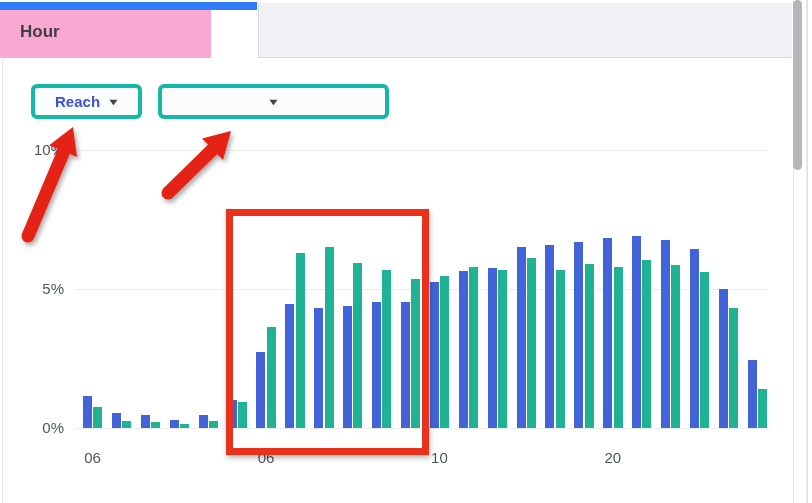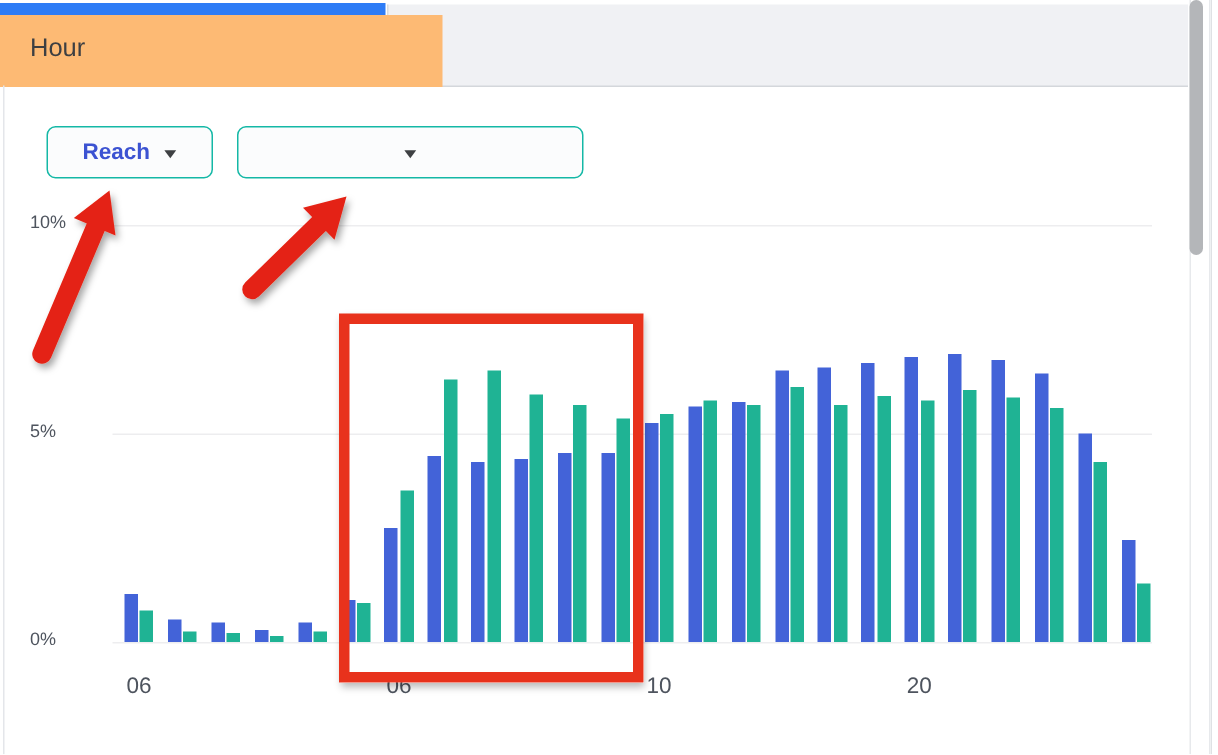--- a/index.html
+++ b/index.html
@@ -4,42 +4,42 @@
 <style>
   * { box-sizing: border-box; margin: 0; padding: 0; }
   body { background: #fff; }
   .screen {
     position: relative; width: 812px; height: 503px;
     background: #fff; overflow: hidden;
     font-family: "Liberation Sans", sans-serif;
   }
   
   .tab-indicator { position: absolute; left: 0; top: 2px; width: 257px; height: 8px; }
-  .tab-hour { position: absolute; left: 0; top: 10px; width: 295px; height: 48px; background: #fdba74; cursor: pointer; }
+  .tab-hour { position: absolute; left: 0; top: 10px; width: 211px; height: 48px; background: #f9a8d4; cursor: pointer; font-weight: bold; }
   .tab-hour-label { position: absolute; left: 20px; top: 12px; font-size: 17px; color: #3d3f42; }
   .tab-strip-bg {
     position: absolute; left: 258px; top: 3px; width: 534px; height: 55px;
     background: #f0f1f4; border-left: 1px solid #d8dbdf; border-bottom: 1px solid #d4d7db;
   }
   .left-edge { position: absolute; left: 2px; top: 57px; width: 1px; height: 446px; background: #e4e6ea; }
   .right-edge { position: absolute; left: 807px; top: 0; width: 1px; height: 503px; background: #dfe1e4; }
   
   .dropdown {
     position: absolute; top: 84px; height: 35px;
     display: flex; align-items: center; justify-content: center; gap: 9px;
-    background: #fbfcfd; border: 1px solid #14b8a6; border-radius: 6px;
+    background: #fbfcfd; border: 4px solid #14b8a6; border-radius: 6px;
     font-size: 15px; font-weight: bold; cursor: pointer;
   }
   .dd-reach { left: 31px; width: 111px; }
   .dd-purchases { left: 158px; width: 231px; }
   .caret { font-size: 9px; color: #3e4043; transform: scaleX(1.5); font-weight: normal; }
   
   .chart { position: absolute; left: 0; top: 0; width: 812px; height: 503px; z-index: 1; }
   .gridline { position: absolute; height: 1px; background: #ededef; }
-  .ytick { position: absolute; font-size: 12px; color: #4e545e; }
+  .ytick { position: absolute; font-size: 15px; color: #4e545e; text-align: right; }
   .xtick { position: absolute; font-size: 15px; color: #4e545e; text-align: center; }
   .bar { position: absolute; }
   
   .highlight-rect {
     position: absolute; left: 226px; top: 209px; width: 203px; height: 246px;
     border: 7px solid #e8321c; z-index: 5;
     box-shadow: 1px 3px 5px rgba(0,0,0,0.28);
   }
   .arrow-overlay { position: absolute; left: 0; top: 0; z-index: 6; pointer-events: none; }
   

